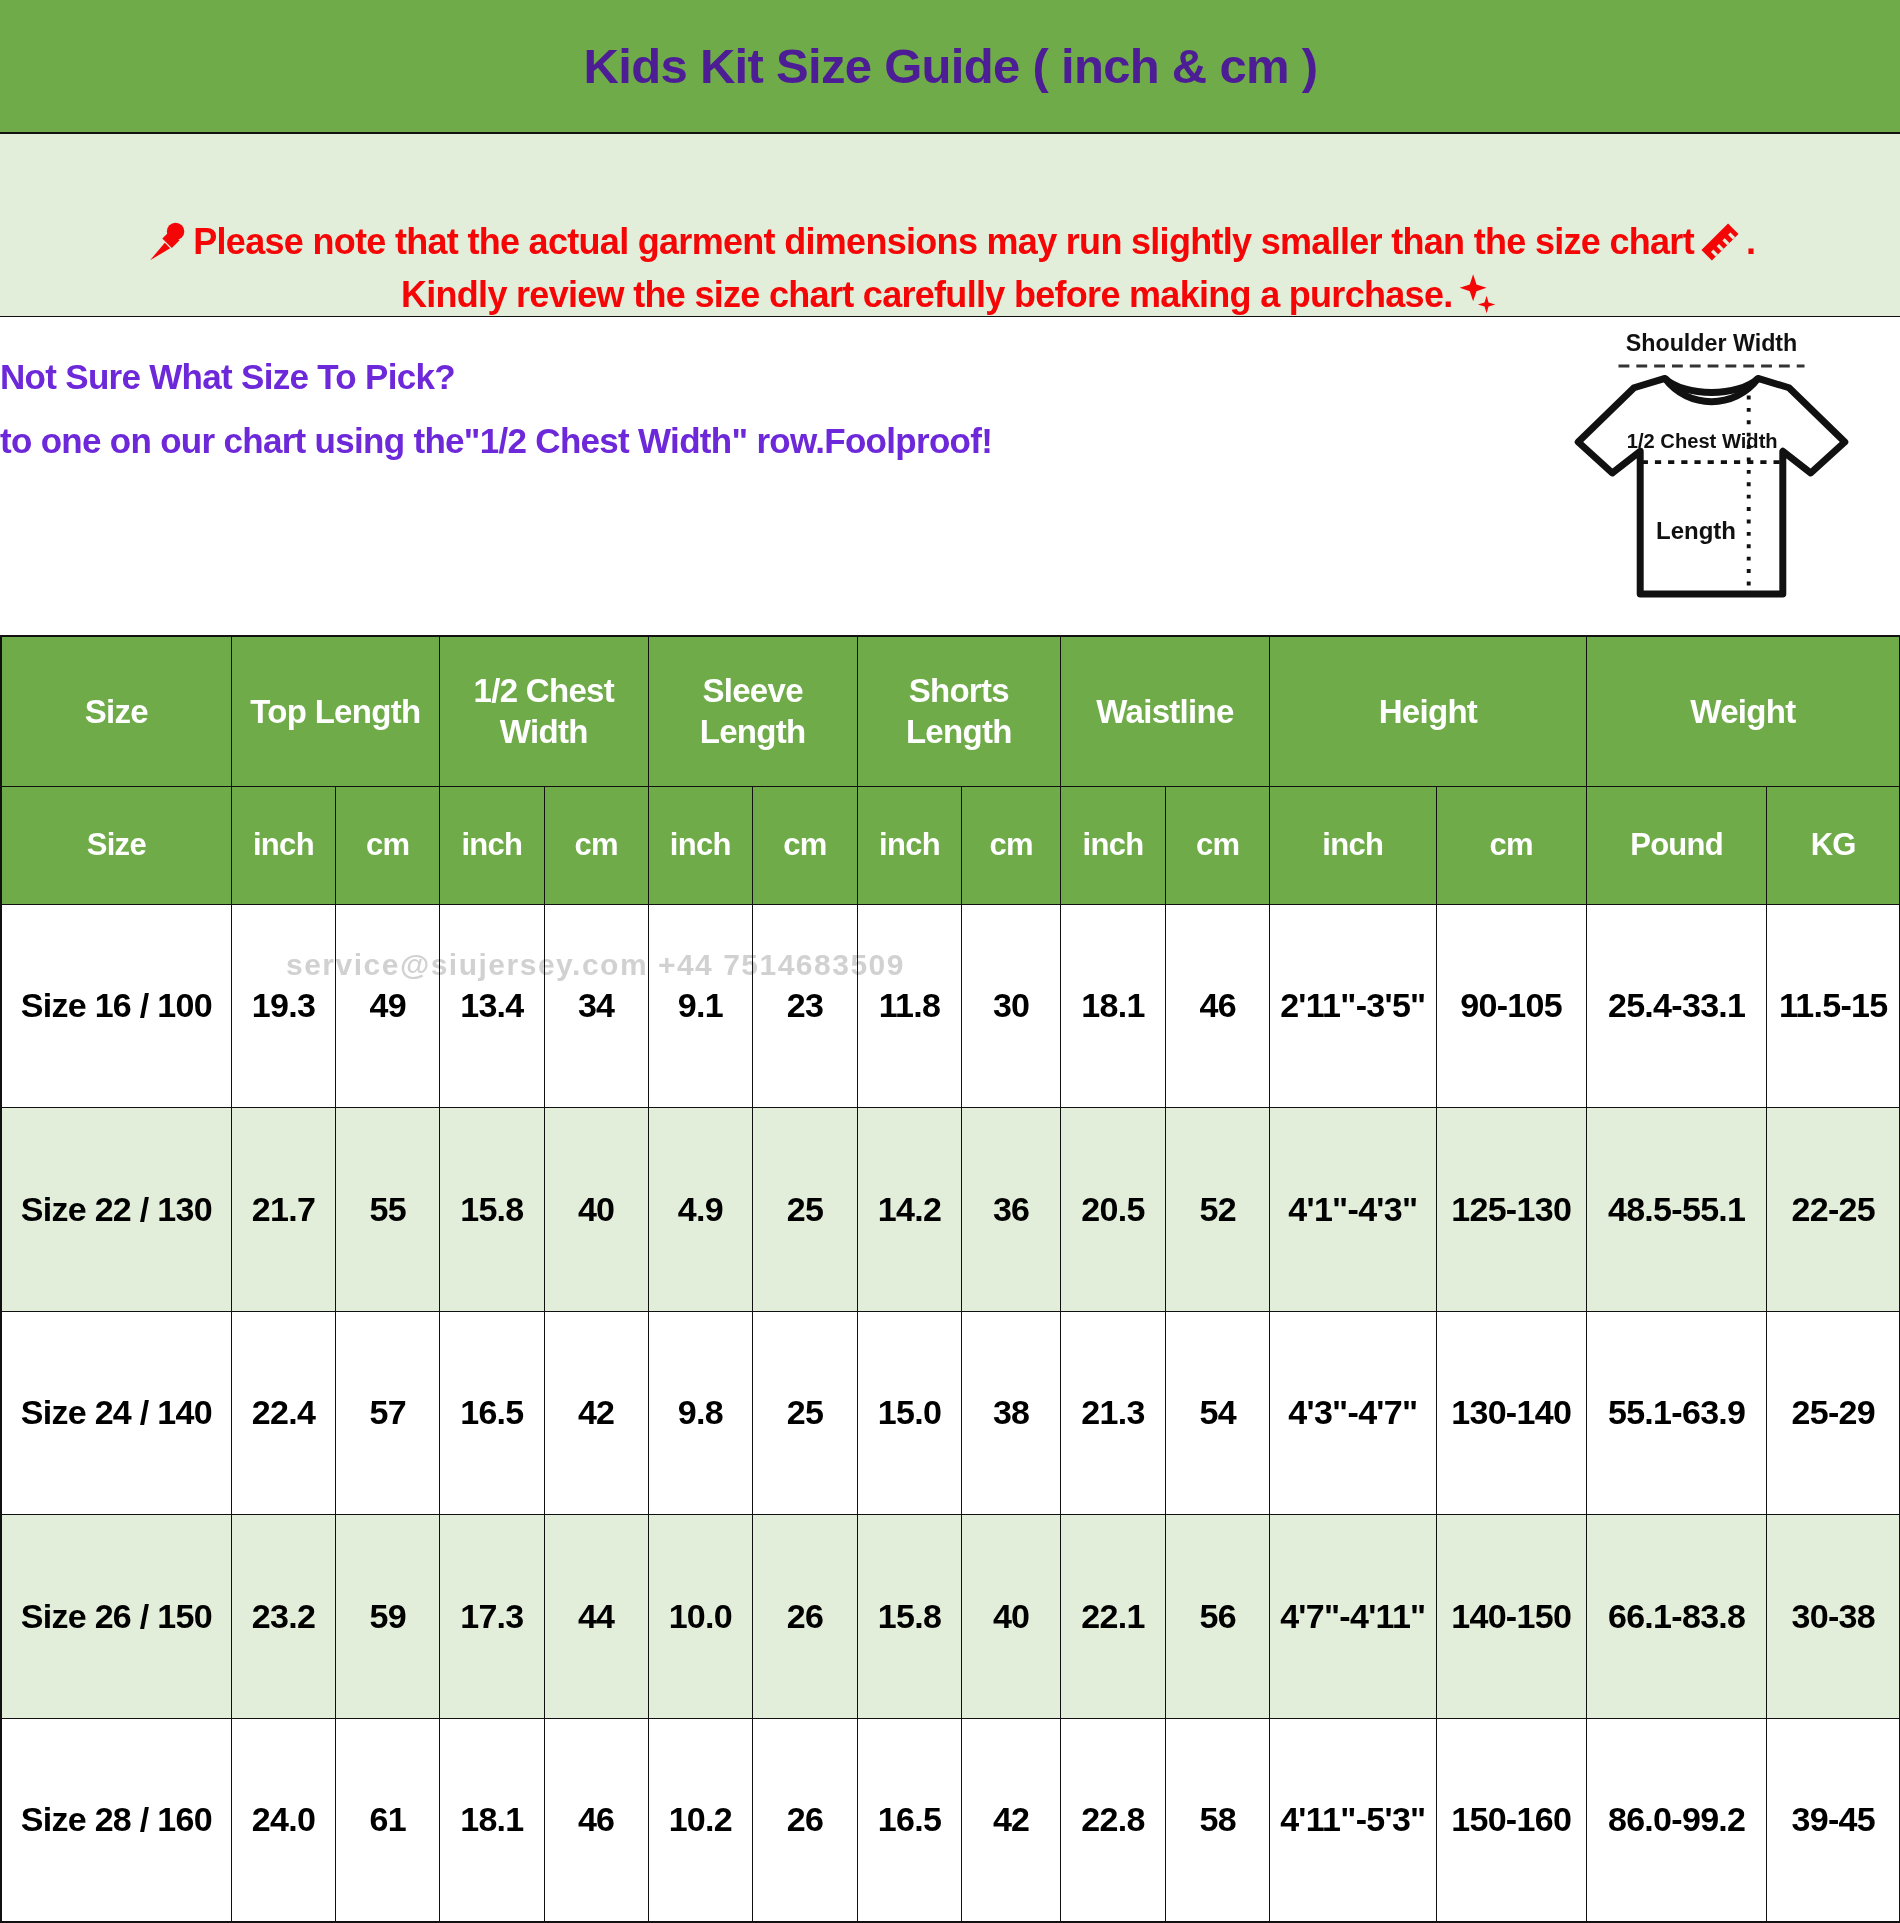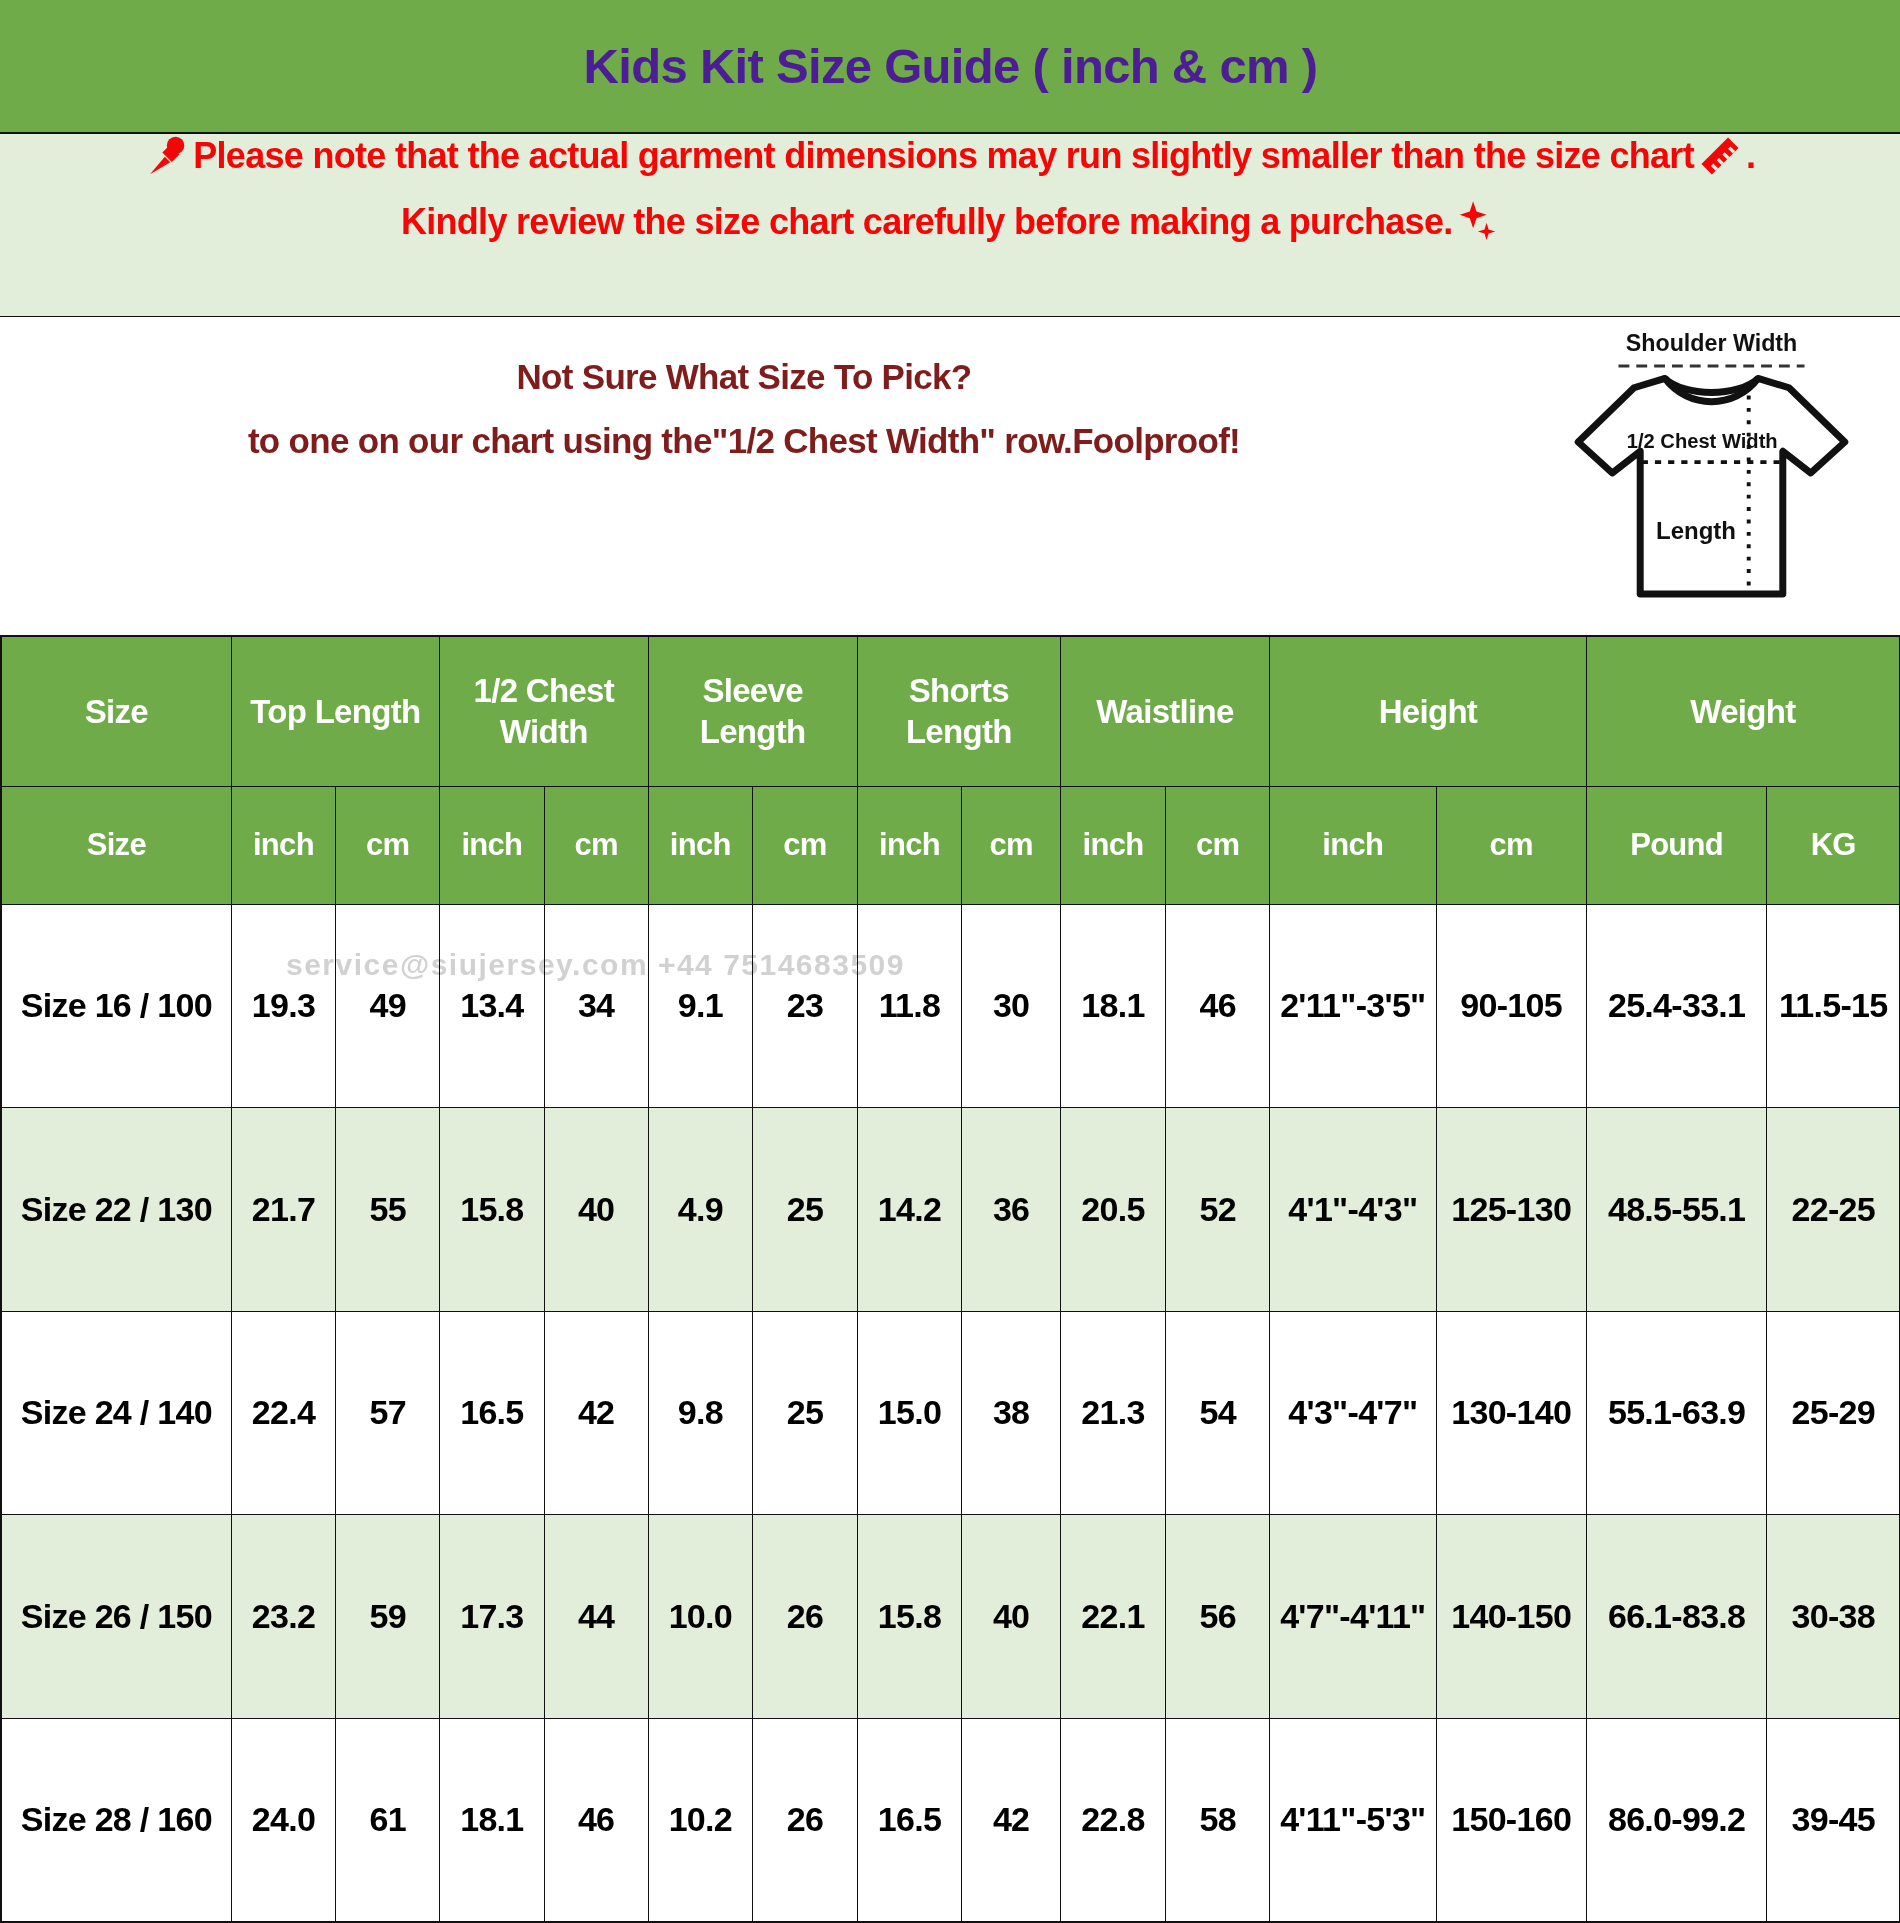--- a/index.html
+++ b/index.html
@@ -15,34 +15,34 @@
   .title-bar{
     position:absolute;top:0;left:0;width:1901px;height:132px;
     background:#70ab4a;border-bottom:2.2px solid #111;
     display:flex;align-items:center;justify-content:center;
   }
   .title-bar .title{color:#4c1d95;font-size:49px;letter-spacing:-0.7px;}
   
   .note-banner{
     position:absolute;top:134px;left:0;width:1901px;height:182px;
     background:#e2eed9;border-bottom:1.5px solid #111;
-    display:flex;flex-direction:column;align-items:center;justify-content:flex-start;
-    gap:23px;text-align:center;
+    display:flex;flex-direction:column;align-items:center;justify-content:flex-end;
+    gap:10px;text-align:center;
   }
   .note-line{color:#f40606;font-size:36px;letter-spacing:-0.7px;white-space:nowrap;
     display:flex;align-items:center;justify-content:center;gap:4.5px;}
   .note-icon{display:inline-block;width:43px;height:43px;flex:0 0 auto;}
   
   .info-section{
     position:absolute;top:318px;left:0;width:1901px;height:317px;
     background:#fff;border-bottom:0;
   }
   .info-text{
     position:absolute;top:27px;left:0;width:1488px;
-    text-align:center;color:#7f1d1d;font-size:35px;letter-spacing:-0.7px;line-height:64px;
+    text-align:left;color:#6d28d9;font-size:35px;letter-spacing:-0.7px;line-height:64px;
   }
   .tshirt-wrap{position:absolute;top:0px;right:19.4px;width:341px;height:314px;}
   
   table.size-table{
     position:absolute;top:635px;left:0;
     width:1901px;height:1288px;
     border-collapse:collapse;table-layout:fixed;
     border:2.2px solid #111;
   }
   .size-table th,.size-table td{

